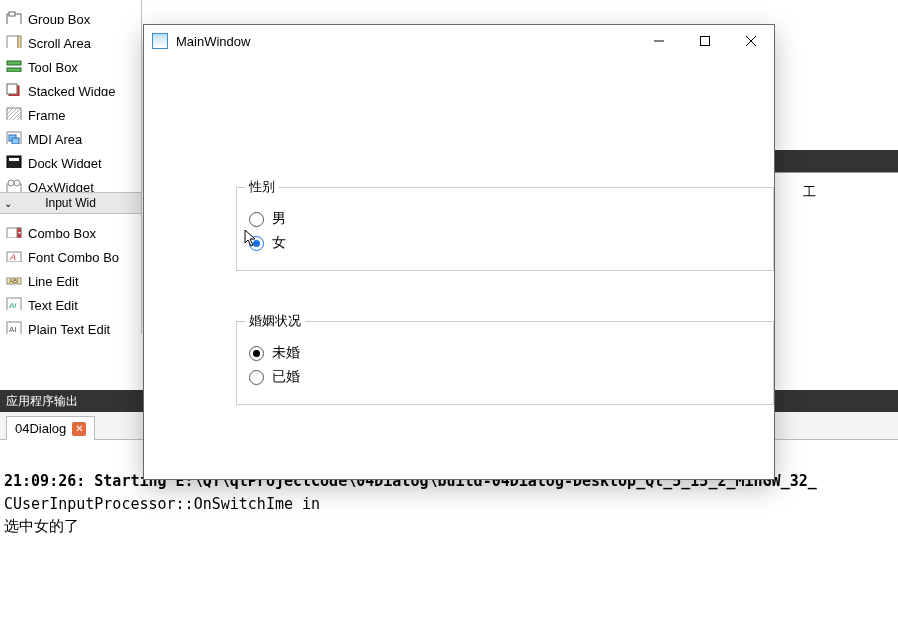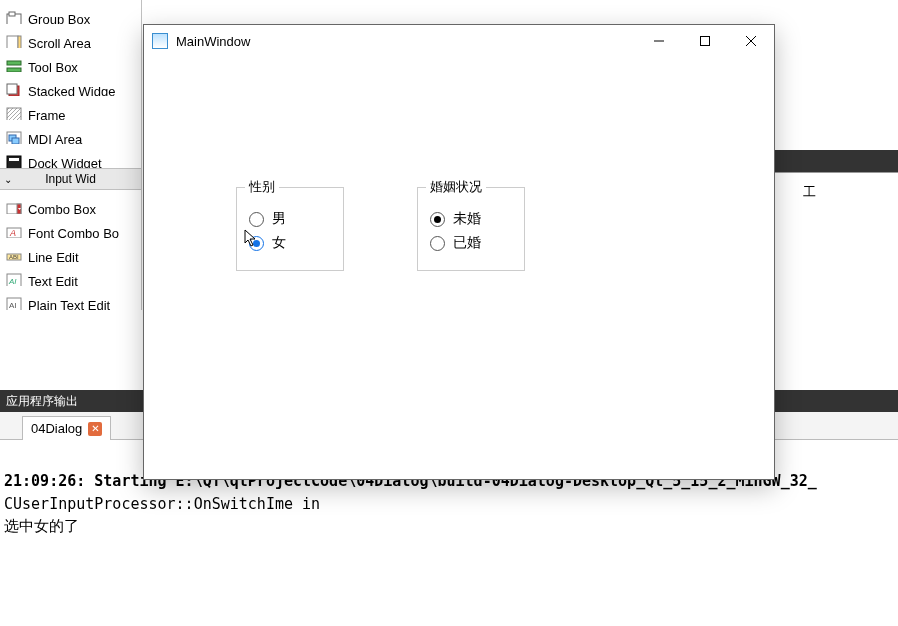--- a/index.html
+++ b/index.html
@@ -92,21 +92,21 @@
     background:#f4f4f4;
     border-bottom:1px solid #bbb;
     display:flex;
     align-items:flex-end;
   }
   .tab {
     background:#fff;
     border:1px solid #bbb;
     border-bottom:none;
     padding:4px 8px;
-    margin-left:22px;
+    margin-left:6px;
     display:flex;
     align-items:center;
     gap:6px;
     font-size:13px;
     height:24px;
     position:relative;
     top:1px;
   }
   .tab .close {
     width:14px;height:14px;
@@ -156,22 +156,23 @@
     margin-right:8px;
   }
   .titlebar .spacer { flex:1; }
   .winbtn {
     width:46px;height:32px;
     display:flex;align-items:center;justify-content:center;
   }
   .client {
     padding: 130px 0 0 14px;
     display:flex;
-    gap:73px;
+    gap:50px;
     padding-left:92px;
+    flex-direction:column;
   }
   .groupbox {
     border:1px solid #ccc;
     position:relative;
     padding: 16px 28px 12px 12px;
     min-width:108px;
   }
   .groupbox .legend {
     position:absolute;
     top:-10px; left:8px;
@@ -281,20 +282,30 @@
     <span>MDI Area</span>
   </div>
   <div class="palette-item">
     <span class="icon">
       <svg width="16" height="16">
           <rect x="1" y="1" width="14" height="14" fill="#222" stroke="#000"></rect>
           <rect x="3" y="3" width="10" height="3" fill="#fff"></rect>
         </svg>
     </span>
     <span>Dock Widget</span>
+  </div>
+  <div class="palette-item">
+    <span class="icon">
+      <svg width="16" height="16">
+          <rect x="1" y="5" width="14" height="9" fill="#fff" stroke="#888"></rect>
+          <circle cx="5" cy="4" r="3" fill="#fff" stroke="#888"></circle>
+          <circle cx="11" cy="4" r="3" fill="#fff" stroke="#888"></circle>
+        </svg>
+    </span>
+    <span>QAxWidget</span>
   </div>
 
   <div class="palette-section">
     <span class="chev">⌄</span>
     <span>Input Wid</span>
   </div>
 
   <div class="palette-item">
     <span class="icon">
       <svg width="16" height="16">

